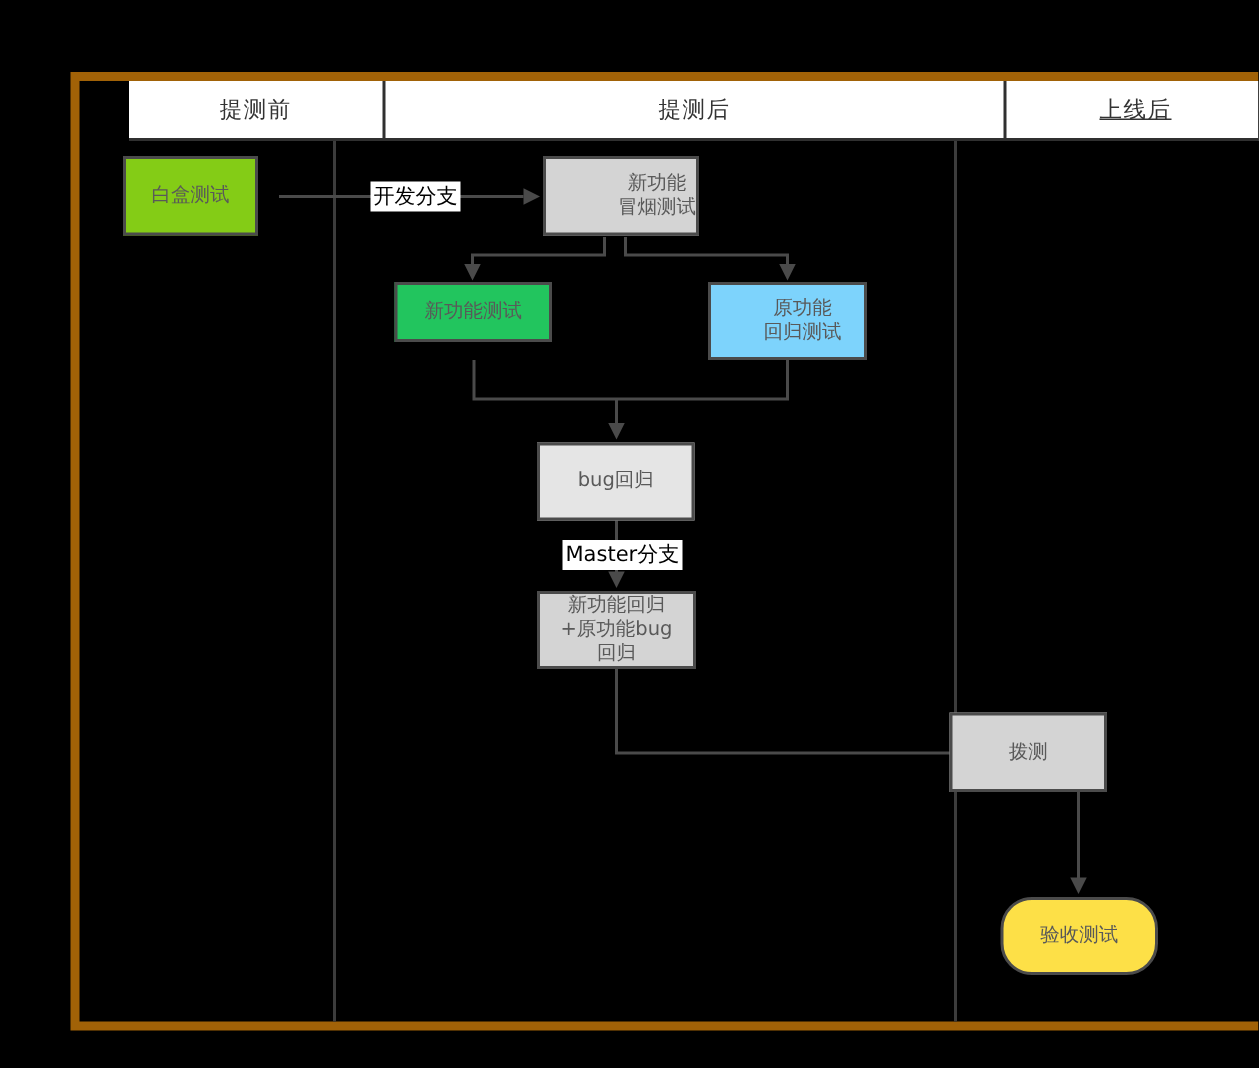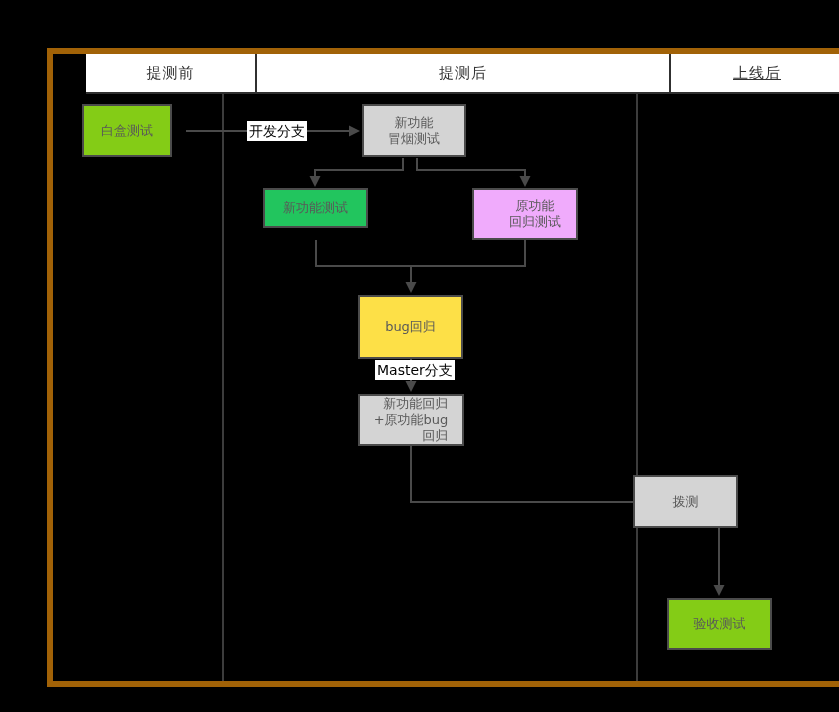--- a/index.html
+++ b/index.html
@@ -76,49 +76,49 @@
       <polygon points="411,392 405.5,381 416.5,381"></polygon>
       <polygon points="665,502 654,496.5 654,507.5"></polygon>
       <polygon points="719,596 713.5,585 724.5,585"></polygon>
     </g>
   </svg>
 
   <div class="node" style="left: 82px; top: 104px; width: 90px; height: 53px; background-color: #84cc16;">
     <span class="node-label">白盒测试</span>
   </div>
 
-  <div class="node" style="left: 362px; top: 104px; width: 104px; height: 53px; background-color: rgb(212, 212, 212);">
+  <div class="node" style="left: 362px; top: 104px; width: 104px; height: 53px; background-color: rgb(212, 212, 212); justify-content: flex-end;">
     <span class="node-label">新功能
 冒烟测试</span>
   </div>
 
   <div class="node" style="left: 263px; top: 188px; width: 105px; height: 40px; background-color: #22c55e;">
     <span class="node-label">新功能测试</span>
   </div>
 
-  <div class="node" style="left: 472px; top: 188px; width: 106px; height: 52px; background-color: #f0abfc; padding-left: 20px;">
+  <div class="node" style="left: 472px; top: 188px; width: 106px; height: 52px; background-color: #7dd3fc; padding-left: 20px;">
     <span class="node-label">原功能
 回归测试</span>
   </div>
 
-  <div class="node" style="left: 358px; top: 295px; width: 105px; height: 64px; background-color: #fde047;">
+  <div class="node" style="left: 358px; top: 295px; width: 105px; height: 52px; background-color: #e5e5e5;">
     <span class="node-label">bug回归</span>
   </div>
 
-  <div class="node" style="left: 358px; top: 394px; width: 106px; height: 52px; background-color: rgb(212, 212, 212); text-align: right;">
+  <div class="node" style="left: 358px; top: 394px; width: 106px; height: 52px; background-color: rgb(212, 212, 212);">
     <span class="node-label">新功能回归
 +原功能bug
 回归</span>
   </div>
 
   <div class="node" style="left: 633px; top: 475px; width: 105px; height: 53px; background-color: rgb(212, 212, 212);">
     <span class="node-label">拨测</span>
   </div>
 
-  <div class="node" style="left: 667px; top: 598px; width: 105px; height: 52px; background-color: #84cc16;">
+  <div class="node" style="left: 667px; top: 598px; width: 105px; height: 52px; background-color: #fde047; border-radius: 21px;">
     <span class="node-label">验收测试</span>
   </div>
 
   <div class="edge-label" style="left:247px;top:121px">开发分支</div>
 
   <div class="edge-label" style="left:375px;top:360px">Master分支</div>
 
 </div>
 
 </body></html>

